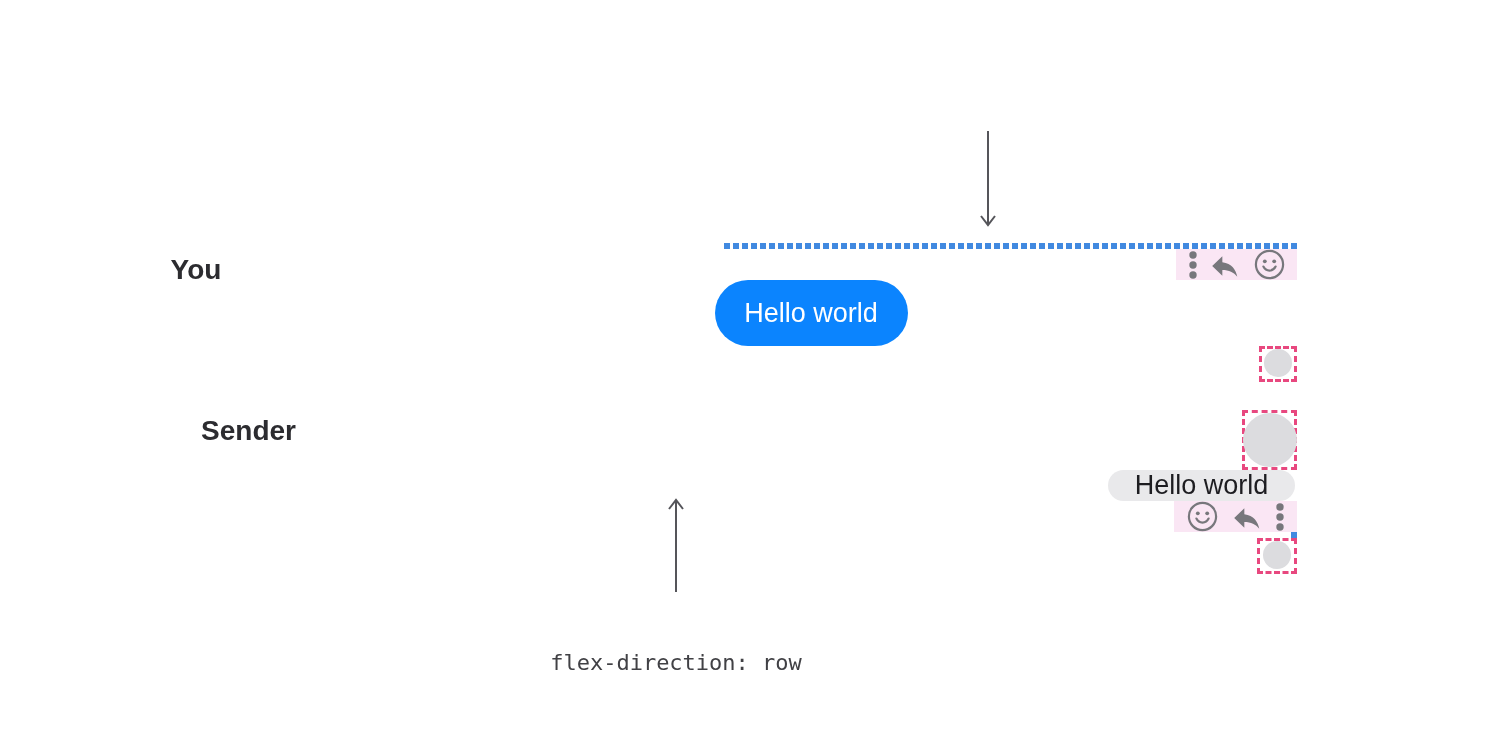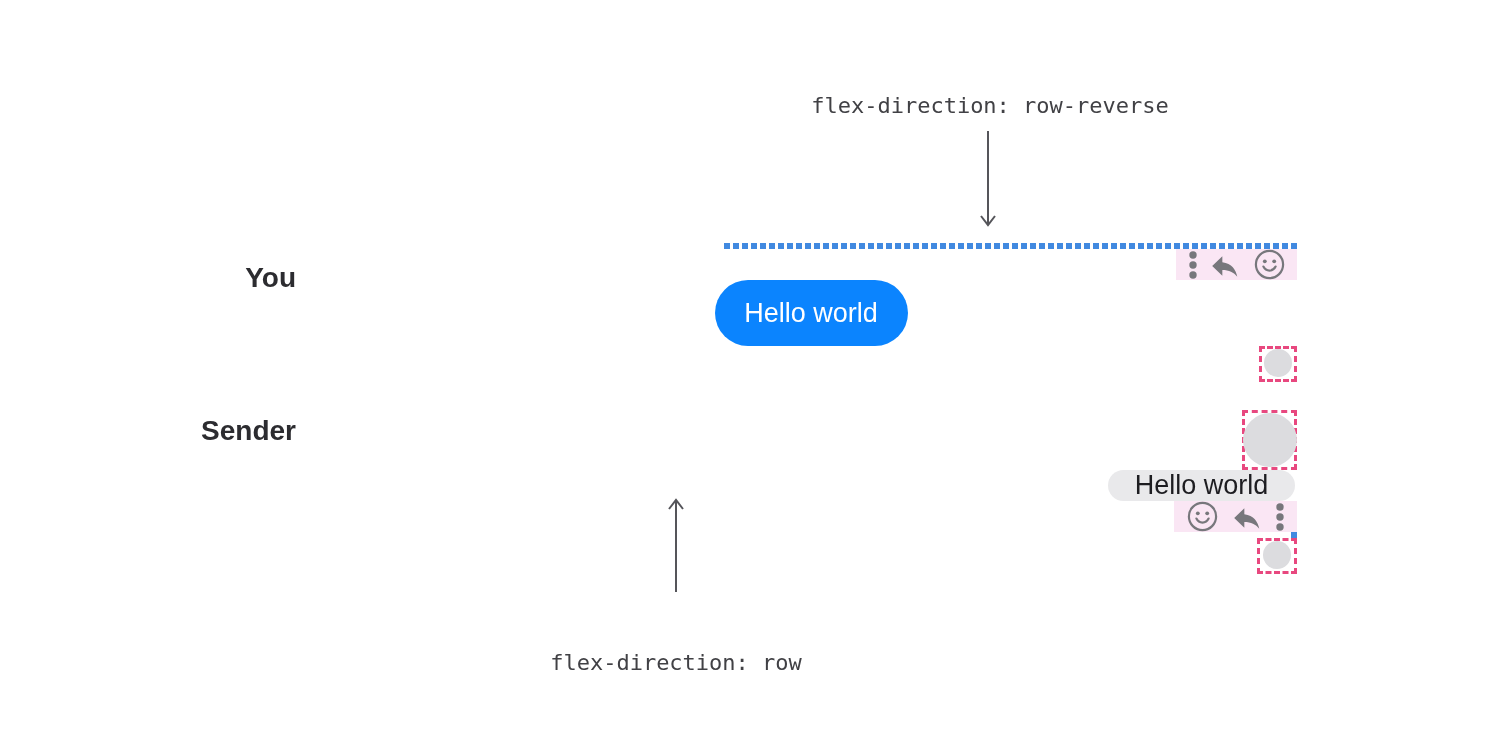--- a/index.html
+++ b/index.html
@@ -35,21 +35,21 @@
   
   .row-label {
     position: absolute;
     left: 96px;
     width: 200px;
     text-align: right;
     font-size: 28px;
     font-weight: 600;
     color: #2c2c30;
   }
-  .row-label-you { top: 243px; height: 70px; line-height: 70px; }
+  .row-label-you { top: 235px; height: 70px; line-height: 70px; text-align: center; }
   .row-label-sender { top: 394px; height: 74px; line-height: 74px; }
 
   
   .chat-row {
     position: absolute;
     left: 328px;
     width: 969px;
     display: flex;
     align-items: flex-end;
     flex-direction: column;
@@ -134,21 +134,20 @@
   .row-sender .g3 { width: 10px; margin-right: 1px; }
   .row-sender .actions-box { width: 123px; }
   .row-sender .spacer-box { flex: 1 1 auto; margin-left: 3px; }
   .row-sender .avatar-box.right { width: 40px; }
 </style>
 </head>
 <body>
 
 <div class="canvas">
 
-  <div class="annotation-text annotation-top">flex-direction: row-reverse</div>
   <svg class="arrow-svg arrow-top" width="24" height="104" viewBox="0 0 24 104">
     <line x1="12" y1="2" x2="12" y2="96" stroke="#55555a" stroke-width="2"></line>
     <polyline points="5,87 12,96 19,87" fill="none" stroke="#55555a" stroke-width="2"></polyline>
   </svg>
 
   <div class="row-label row-label-you">You</div>
 
   <div class="chat-row row-you">
     <div class="gap-bar g1"></div>
     <div class="spacer-box"></div>

